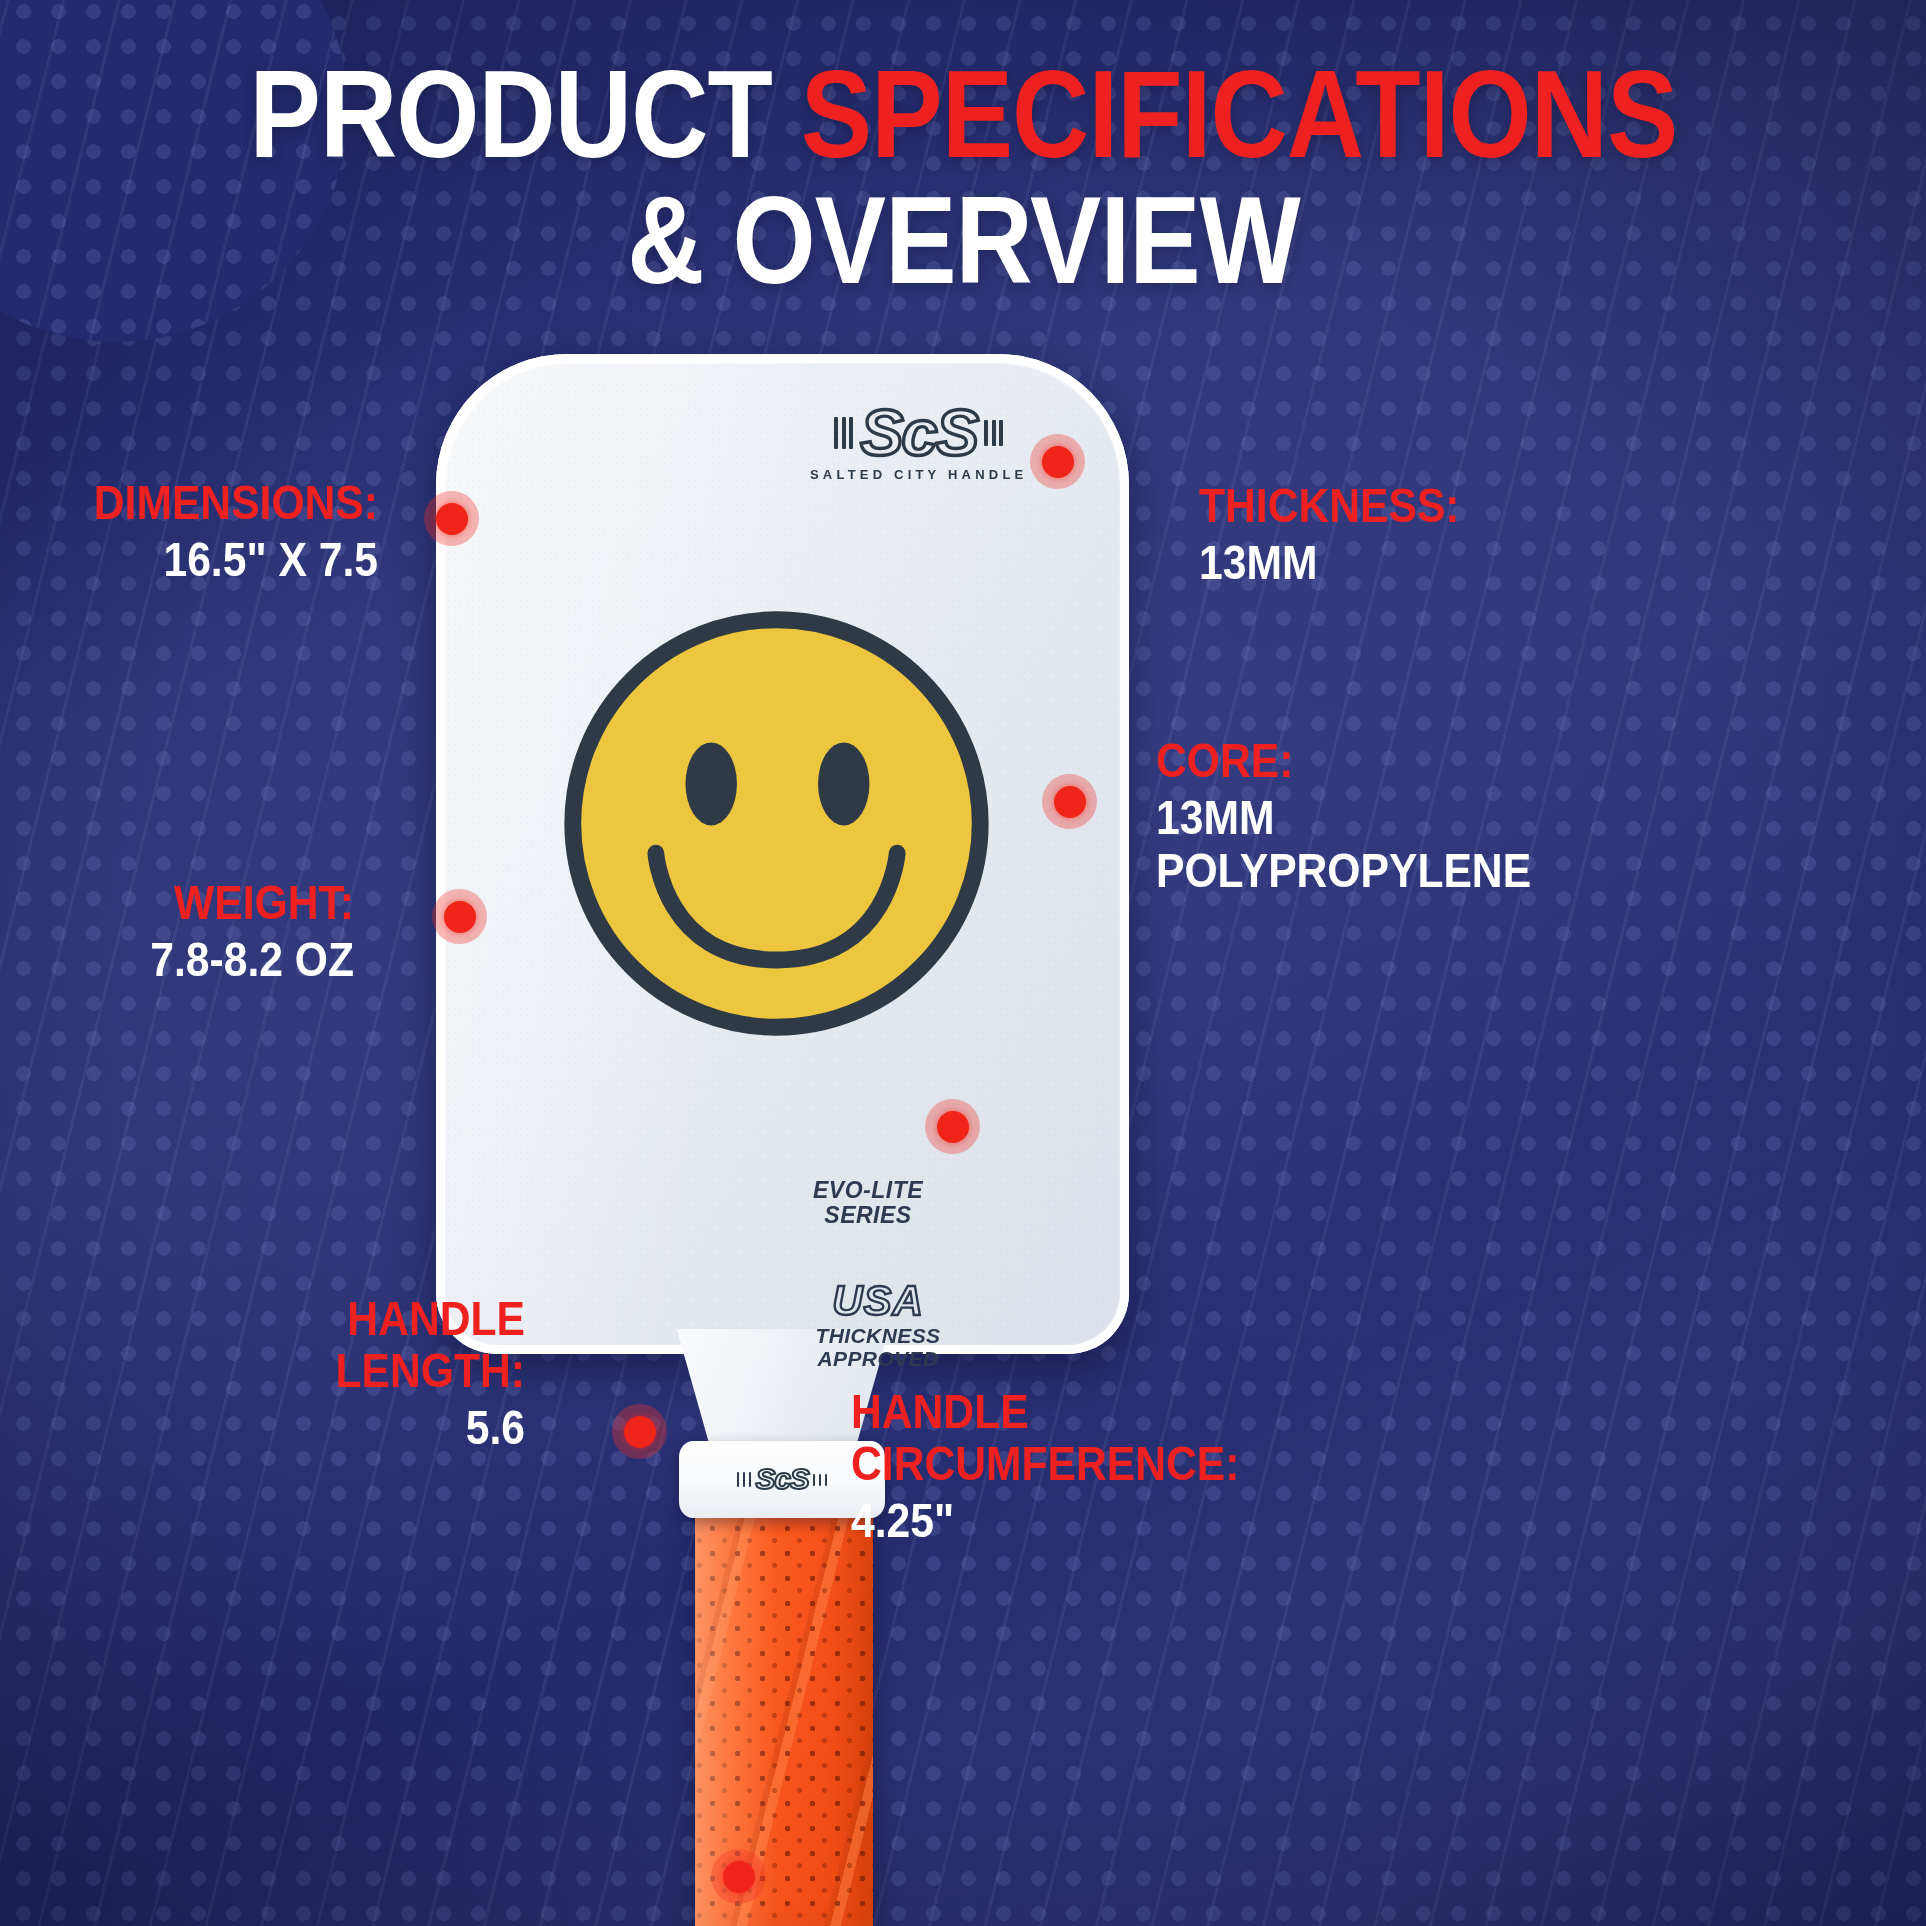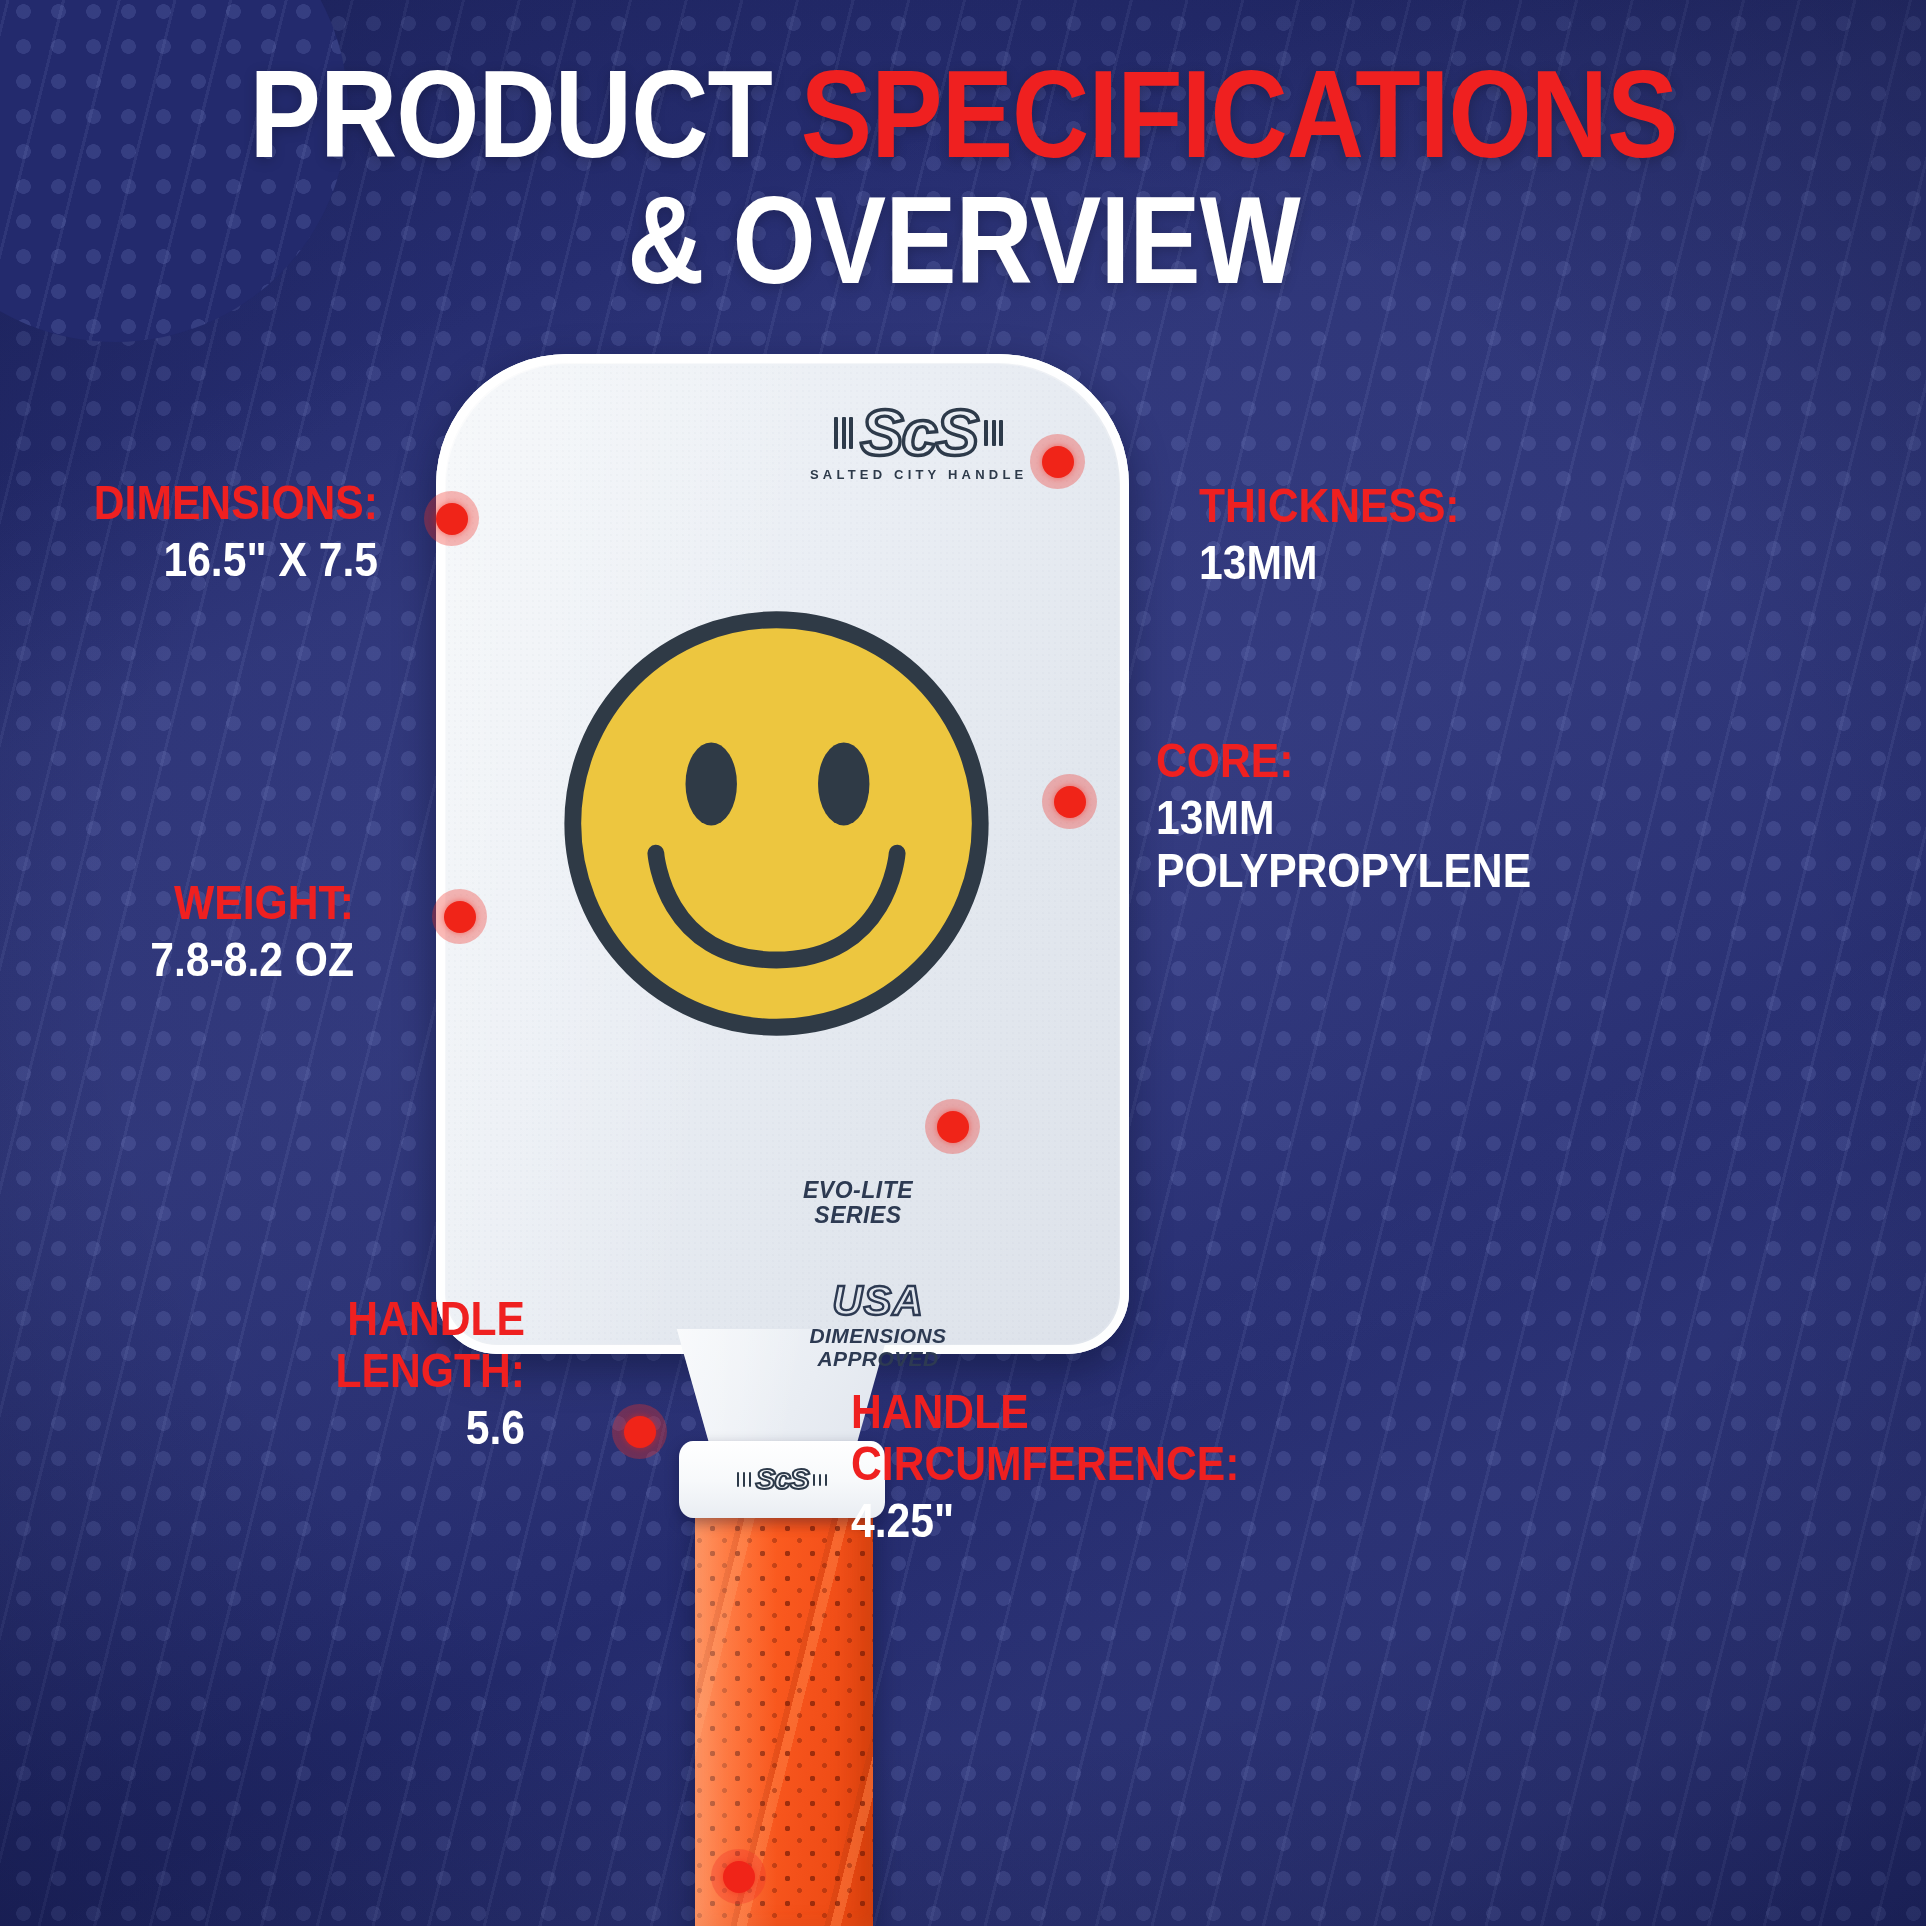--- a/index.html
+++ b/index.html
@@ -261,21 +261,21 @@
   .logo-collar .scs-bars i{width:2.6px;height:15px;}
   .logo-collar .scs-bars.r i{height:12px;}
 
   
   .smiley{
     position:absolute;left:117px;top:246px;width:447px;height:447px;z-index:5;
   }
 
   
   .evo{
-    position:absolute;left:328px;top:824px;z-index:6;text-align:center;width:188px;
+    position:absolute;left:338px;top:824px;z-index:6;text-align:center;width:188px;
     font-style:italic;font-weight:700;color:#2d3a52;
     font-size:23px;line-height:1.1;letter-spacing:0.5px;
   }
   .usa-block{
     position:absolute;left:348px;top:889px;z-index:6;text-align:center;width:188px;margin-top:37px;
   }
   .usa-big{
     font-style:italic;font-weight:700;
     font-size:42px;line-height:1;
     color:transparent;-webkit-text-stroke:2.4px #2d3a52;
@@ -340,21 +340,21 @@
       <circle cx="226" cy="226" r="206" fill="#edc63f" stroke="#2f3a46" stroke-width="17"></circle>
       <ellipse cx="160" cy="186" rx="26" ry="42" fill="#2f3a46"></ellipse>
       <ellipse cx="294" cy="186" rx="26" ry="42" fill="#2f3a46"></ellipse>
       <path d="M104 256 C104 256 112 364 226 364 C340 364 348 256 348 256" fill="none" stroke="#2f3a46" stroke-width="17" stroke-linecap="round"></path>
     </svg>
 
     <div class="evo">EVO-LITE
 SERIES</div>
     <div class="usa-block">
       <div class="usa-big">USA</div>
-      <div class="usa-sub">DIMENSIONS
+      <div class="usa-sub">THICKNESS
 APPROVED</div>
     </div>
 
     <div class="throat"></div>
 
     <div class="collar">
       <div class="logo-collar">
         <span class="scs-bars l">
             <i></i>
             <i></i>

